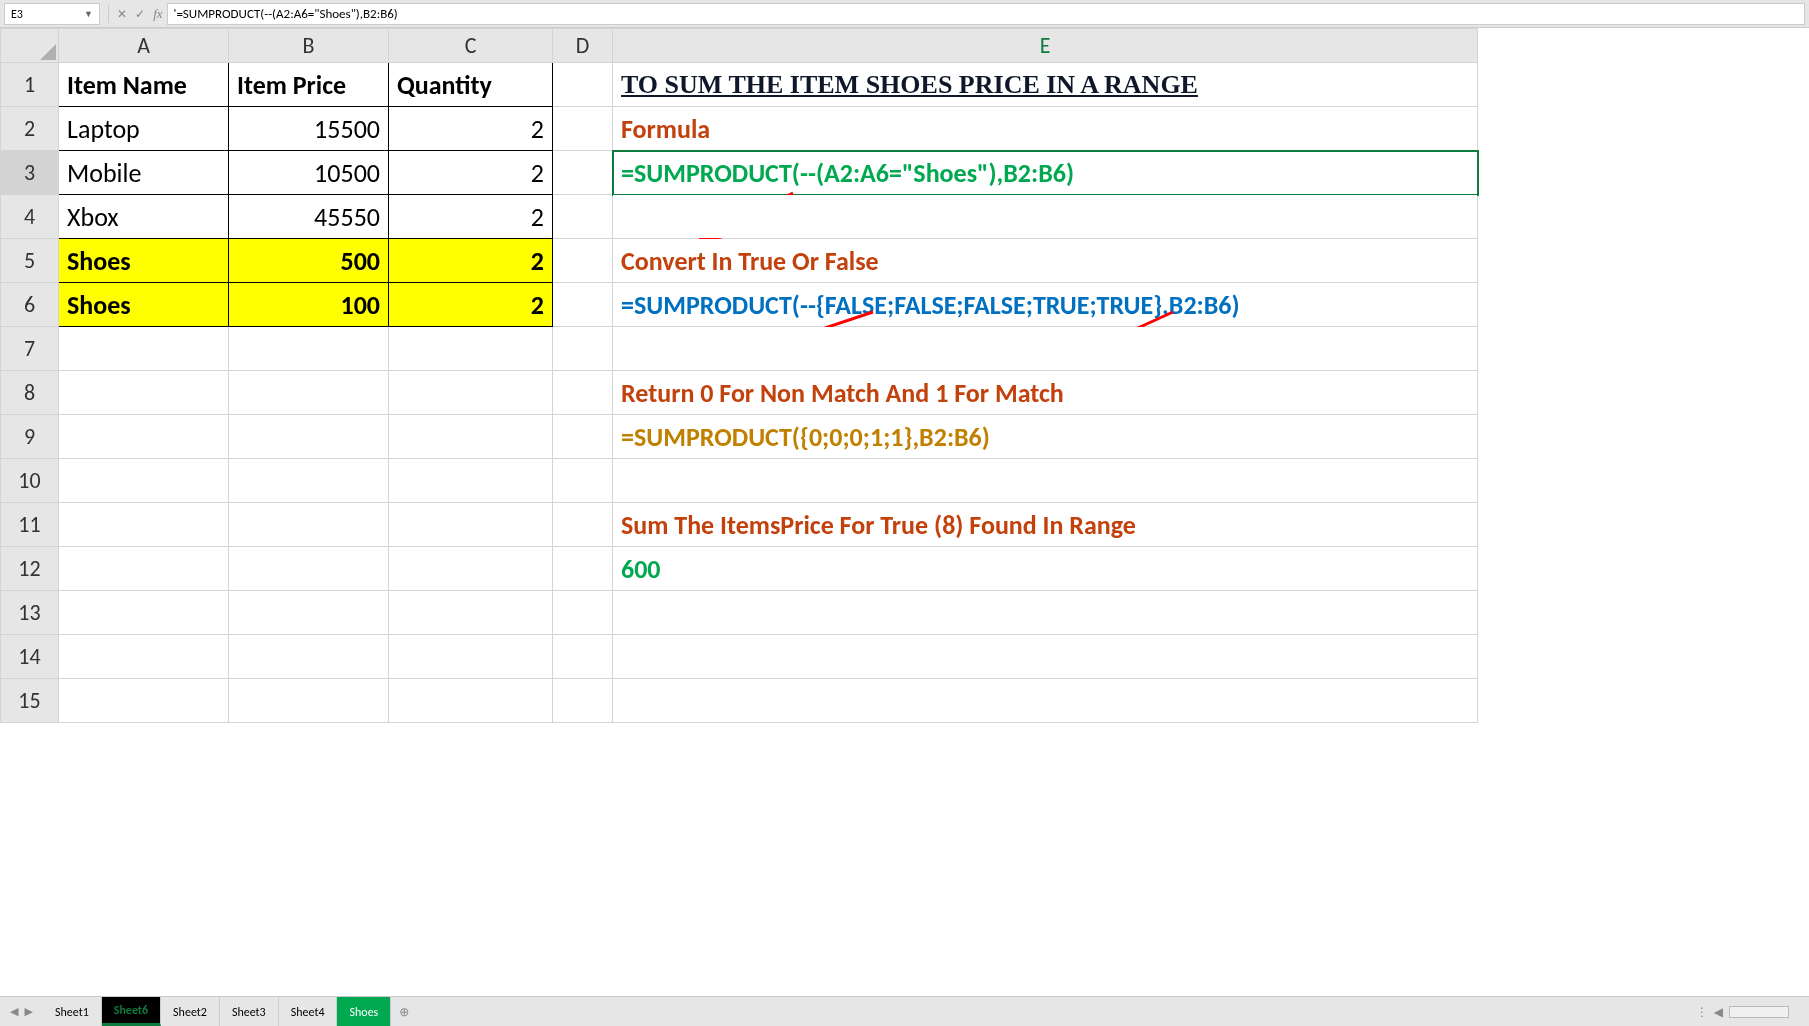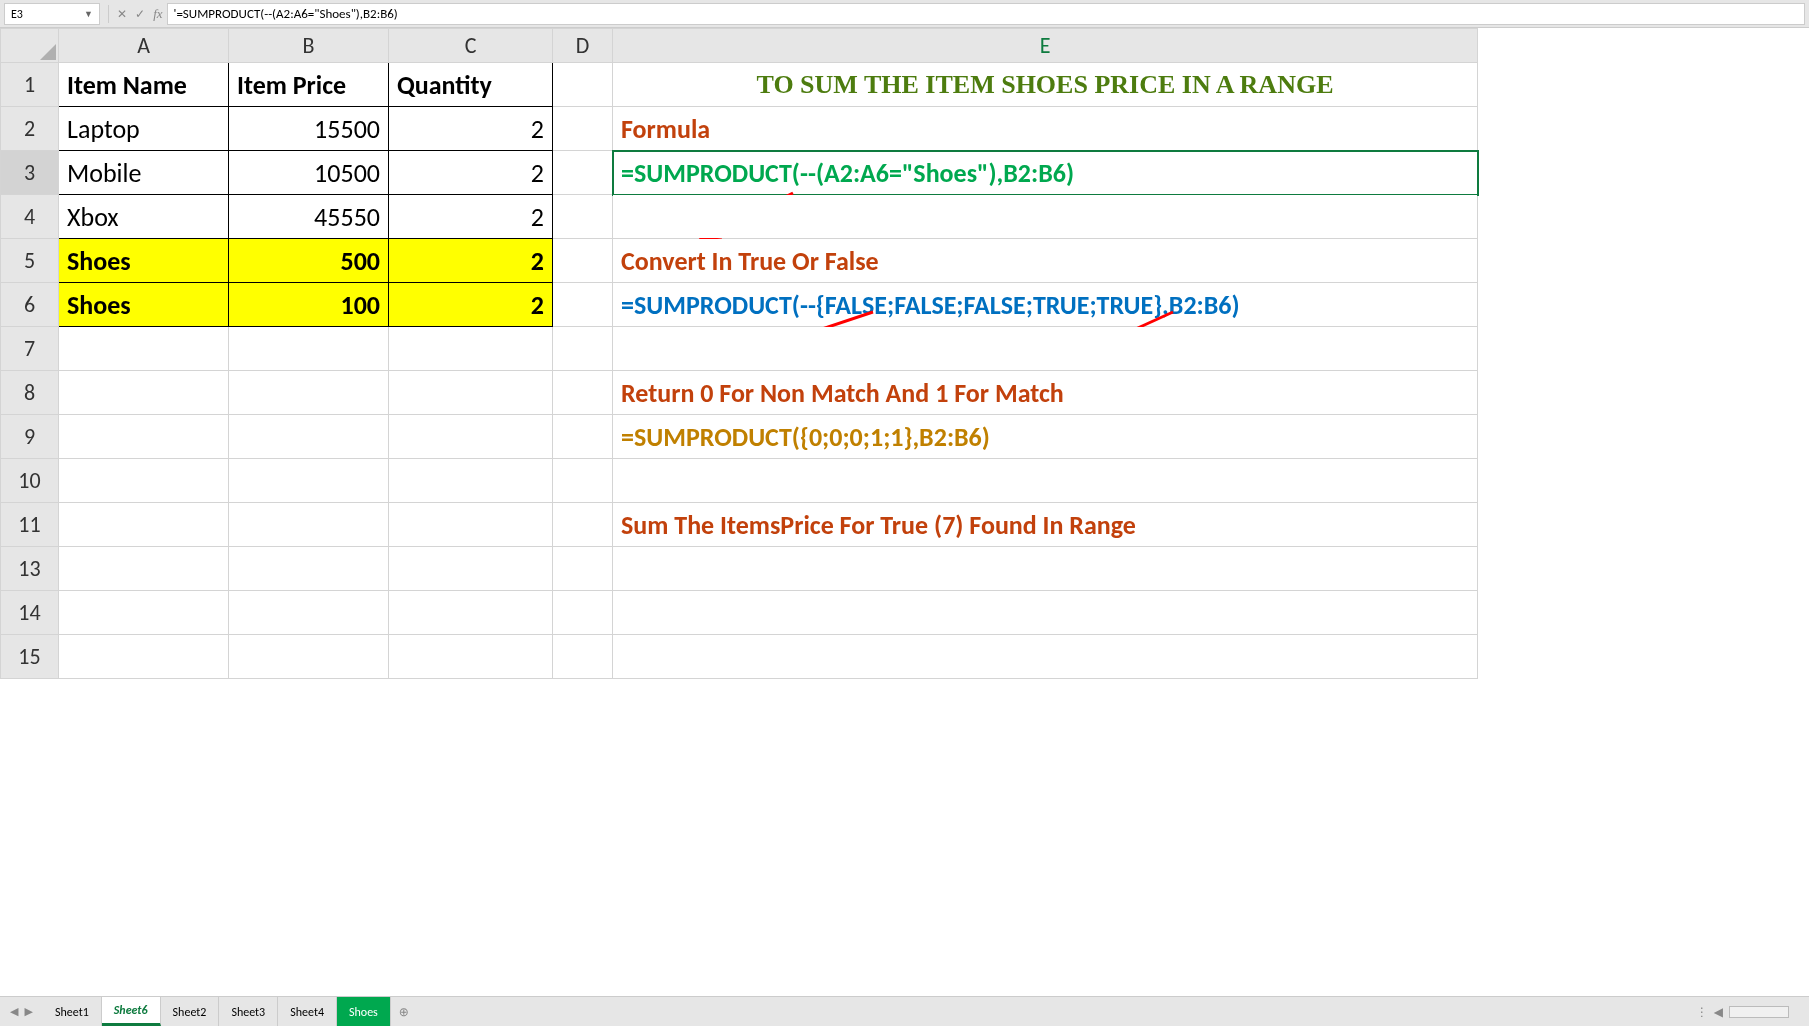--- a/index.html
+++ b/index.html
@@ -30,36 +30,36 @@
   .colC { width: 164px; }
   .colD { width: 60px; }
   .colE { width: 865px; }
   
   .hdr-cell { font-weight: bold; font-size: 26px; background: white; border: 1px solid #000 !important; margin-top: 8px; }
   .data-cell { border: 1px solid #000 !important; }
   .data-cell.txt { text-align: left; }
   .data-cell.num { text-align: right; }
   .hl-yellow { background: #ffff00 !important; font-weight: bold; }
   
-  .title-red { color: #4d7c0f; font-weight: bold; font-family: 'Comic Sans MS', cursive; font-size: 22px; text-align: center; }
+  .title-red { color: #0f172a; font-weight: bold; font-family: 'Comic Sans MS', cursive; font-size: 22px; text-align: left; text-decoration: underline; }
   .lbl-black { color: #c2410c; font-weight: bold; font-size: 26px; }
   .f-green { color: #00a84f; font-weight: bold; font-size: 26px; }
   .f-blue { color: #0070c0; font-weight: bold; font-size: 24px; }
   .f-orange { color: #c08000; font-weight: bold; font-size: 26px; }
   .f-green2 { color: #00a84f; font-weight: bold; font-size: 26px; }
   .selected-cell { outline: 2px solid #0e7b3f; outline-offset: -1px; }
   
   .arrows { position: absolute; pointer-events: none; }
   
   .tabs-bar { position: fixed; bottom: 0; left: 0; right: 0; height: 30px; background: #e6e6e6; display: flex; align-items: center; border-top: 1px solid #ccc; font-size: 12px; }
   .tab-nav { display: flex; gap: 6px; padding: 0 10px; color: #888; }
   .tab-nav span { cursor: pointer; font-size: 11px; }
   .tabs { display: flex; height: 100%; }
   .tab { padding: 0 12px; border-right: 1px solid #ccc; display: flex; align-items: center; cursor: pointer; background: #e6e6e6; }
-  .tab.active { background: #ffffff; color: #0e7b3f; font-weight: bold; border-bottom: 3px solid #0e7b3f; font-style: italic; }
+  .tab.active { background: #000000; color: #0e7b3f; font-weight: bold; border-bottom: 3px solid #0e7b3f; }
   .tab.green { background: #00a84f; color: white; }
   .tab-add { padding: 0 8px; color: #888; cursor: pointer; display:flex; align-items:center; }
   .scroll-hint { margin-left: auto; padding-right: 20px; display:flex; align-items:center; gap:6px; color:#888; }
   .scroll-track { width: 60px; height: 12px; border:1px solid #bbb; background:#f0f0f0; position:relative;}
 </style>
 </head>
 <body>
 
 <div class="formula-bar">
   <div class="name-box">
@@ -207,23 +207,31 @@
           <td></td>
           <td></td>
     </tr>
 
     <tr>
       <th class="rowhdr">11</th>
       <td></td>
           <td></td>
           <td></td>
           <td></td>
-      <td class="lbl-black">Sum The ItemsPrice For True (7) Found In Range</td>
-    </tr>
-
+      <td class="lbl-black">Sum The ItemsPrice For True (8) Found In Range</td>
+    </tr>
+
+    <tr>
+      <th class="rowhdr">12</th>
+      <td></td>
+          <td></td>
+          <td></td>
+          <td></td>
+      <td class="f-green2">600</td>
+    </tr>
 
     <tr>
           <th class="rowhdr">13</th>
           <td></td>
           <td></td>
           <td></td>
           <td></td>
           <td></td>
         </tr>
     <tr>

